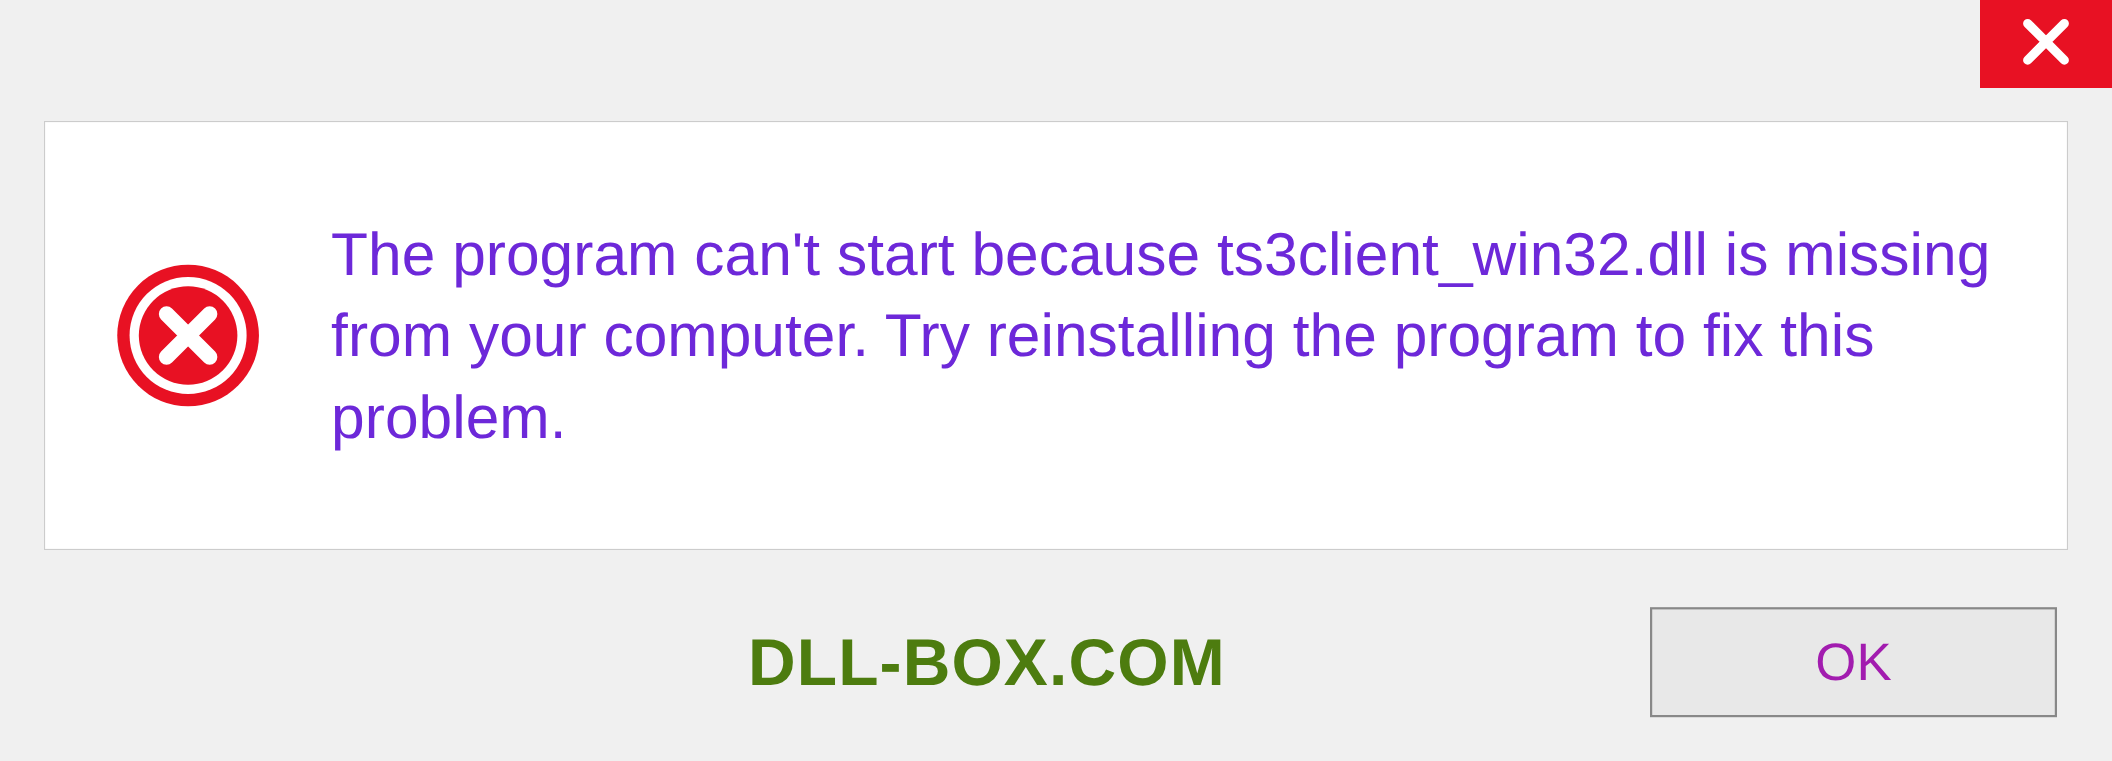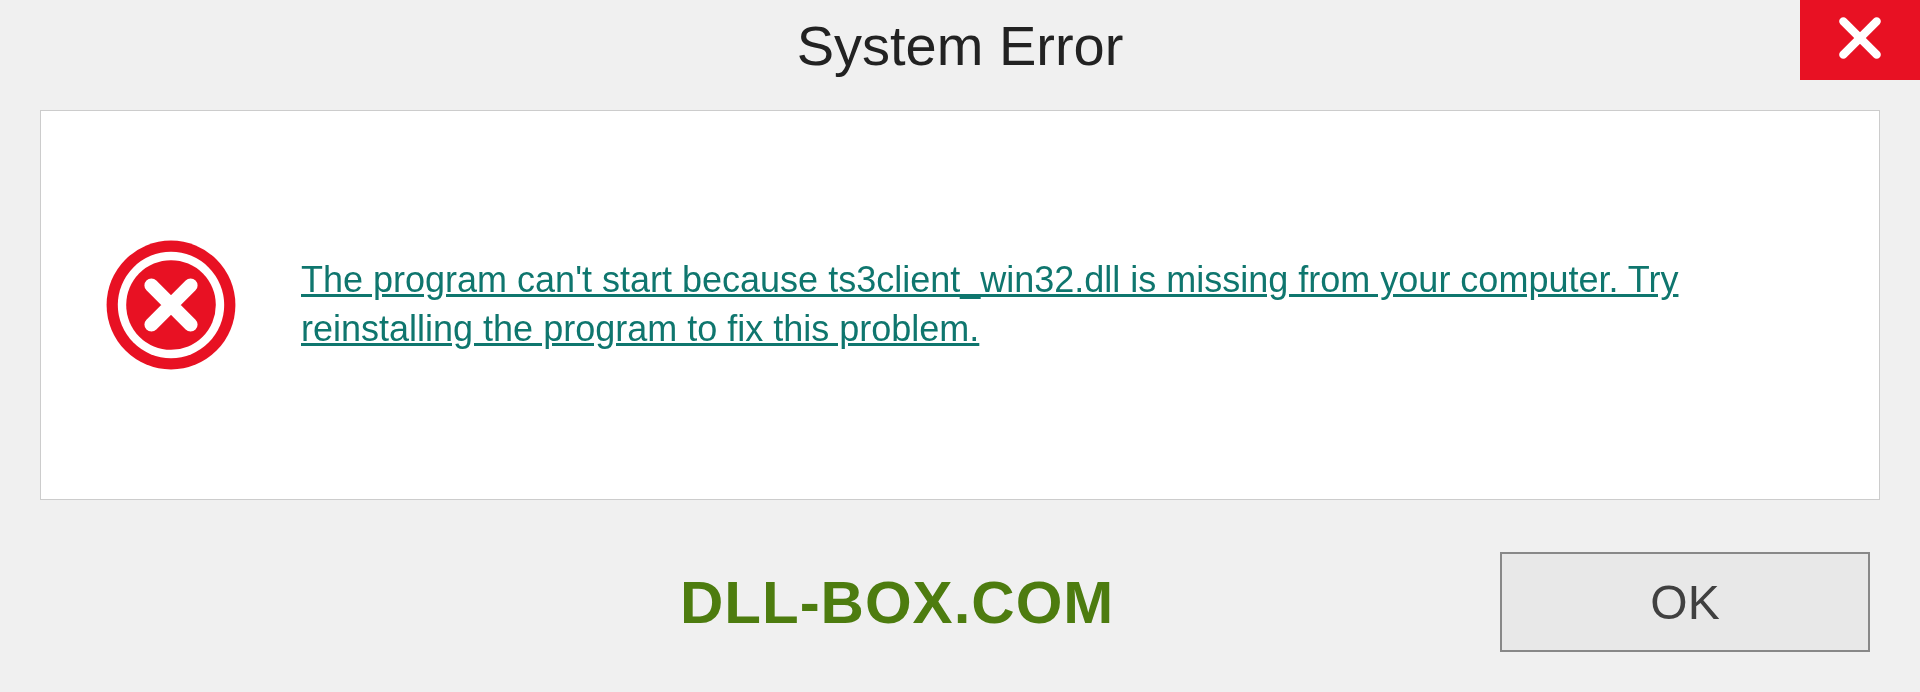--- a/index.html
+++ b/index.html
@@ -52,25 +52,24 @@
       align-items: center;
       padding: 0 60px;
     }
     .error-icon {
       width: 140px;
       height: 140px;
       flex-shrink: 0;
       margin-right: 60px;
     }
     .message {
-      font-size: 36px;
+      font-size: 55px;
       line-height: 1.35;
-      color: #0f766e;
+      color: #6d28d9;
       font-weight: 400;
-      text-decoration: underline;
     }
     .footer {
       position: absolute;
       bottom: 40px;
       left: 0;
       right: 0;
       display: flex;
       align-items: center;
       justify-content: space-between;
       padding: 0 50px 0 680px;
@@ -81,33 +80,32 @@
       color: #4d7c0f;
       letter-spacing: 1px;
       font-family: Arial, sans-serif;
     }
     .ok-btn {
       width: 370px;
       height: 100px;
       background: #e8e8e8;
       border: 2px solid #888;
       font-size: 48px;
-      color: #404040;
+      color: #a21caf;
       display: flex;
       align-items: center;
       justify-content: center;
       cursor: pointer;
       font-family: "Segoe UI", Arial, sans-serif;
     }
   </style>
 </head>
 <body>
 
 <div class="titlebar">
-  <div class="title">System Error</div>
   <div class="close-btn">
     <span>
       <svg viewBox="0 0 24 24">
         <path d="M4 4 L20 20 M20 4 L4 20" stroke="#ffffff" stroke-width="4" stroke-linecap="round" fill="none"></path>
       </svg>
     </span>
   </div>
 </div>
 
 <div class="content-box">

